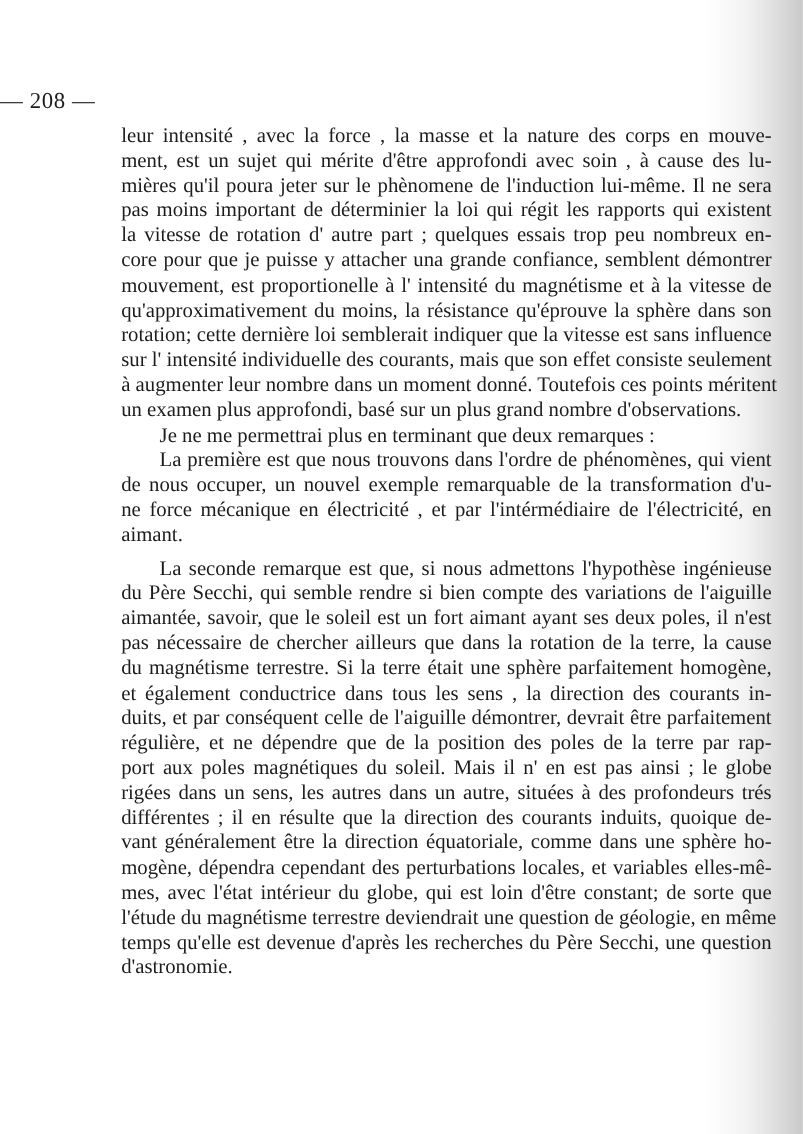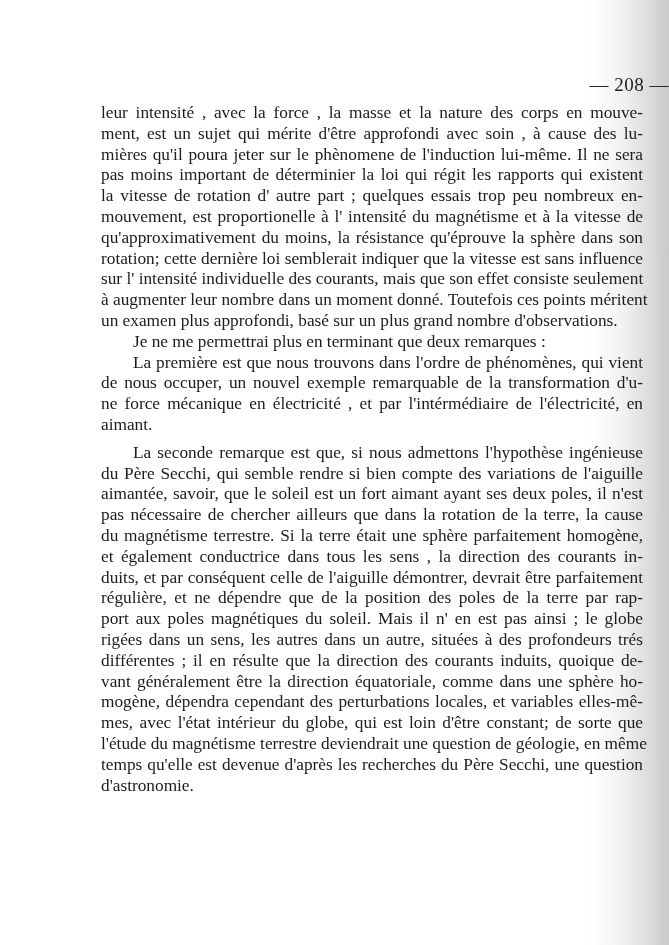--- a/index.html
+++ b/index.html
@@ -9,21 +9,21 @@
     position: relative;
     font-family: "Liberation Serif", "DejaVu Serif", serif;
     color: #1c1c1c;
   }
   .page {
     position: absolute; left: 0; top: 0; width: 669px; height: 945px;
     background: linear-gradient(to right, #ffffff 0%, #ffffff 88%, #f2f2f2 93%, #dcdcdc 97%, #c9c9c9 100%);
   }
   .header {
     position: absolute; top: 74px; left: 0; width: 669px;
-    text-align: right; font-size: 19px; letter-spacing: 0.5px;
+    text-align: left; font-size: 19px; letter-spacing: 0.5px;
   }
   .body-text {
     position: absolute; top: 103px; left: 56px; width: 542px;
     font-size: 17.3px; line-height: 20.8px;
     text-align: justify;
     margin-left: 45px;
   }
   .line { display: block; white-space: nowrap; text-align: justify; text-align-last: justify; height: 20.8px; }
   .line.last { text-align-last: left; }
   .line.indent { padding-left: 32px; }
@@ -34,20 +34,21 @@
 
 <div class="page">
   <div class="header">— 208 —</div>
   <div class="body-text" id="body-text">
       <div>
         <span class="line">leur intensité , avec la force , la masse et la nature des corps en mouve-</span>
         <span class="line">ment, est un sujet qui mérite d'être approfondi avec soin , à cause des lu-</span>
         <span class="line">mières qu'il poura jeter sur le phènomene de l'induction lui-même. Il ne sera</span>
         <span class="line">pas moins important de déterminier la loi qui régit les rapports qui existent</span>
         <span class="line">la vitesse de rotation d' autre part ; quelques essais trop peu nombreux en-</span>
+        <span class="line">core pour que je puisse y attacher una grande confiance, semblent démontrer</span>
         <span class="line">mouvement, est proportionelle à l' intensité du magnétisme et à la vitesse de</span>
         <span class="line">qu'approximativement du moins, la résistance qu'éprouve la sphère dans son</span>
         <span class="line">rotation; cette dernière loi semblerait indiquer que la vitesse est sans influence</span>
         <span class="line">sur l' intensité individuelle des courants, mais que son effet consiste seulement</span>
         <span class="line">à augmenter leur nombre dans un moment donné. Toutefois ces points méritent</span>
         <span class="line last">un examen plus approfondi, basé sur un plus grand nombre d'observations.</span>
       </div>
       <div>
         <span class="line indent last">Je ne me permettrai plus en terminant que deux remarques :</span>
       </div>

